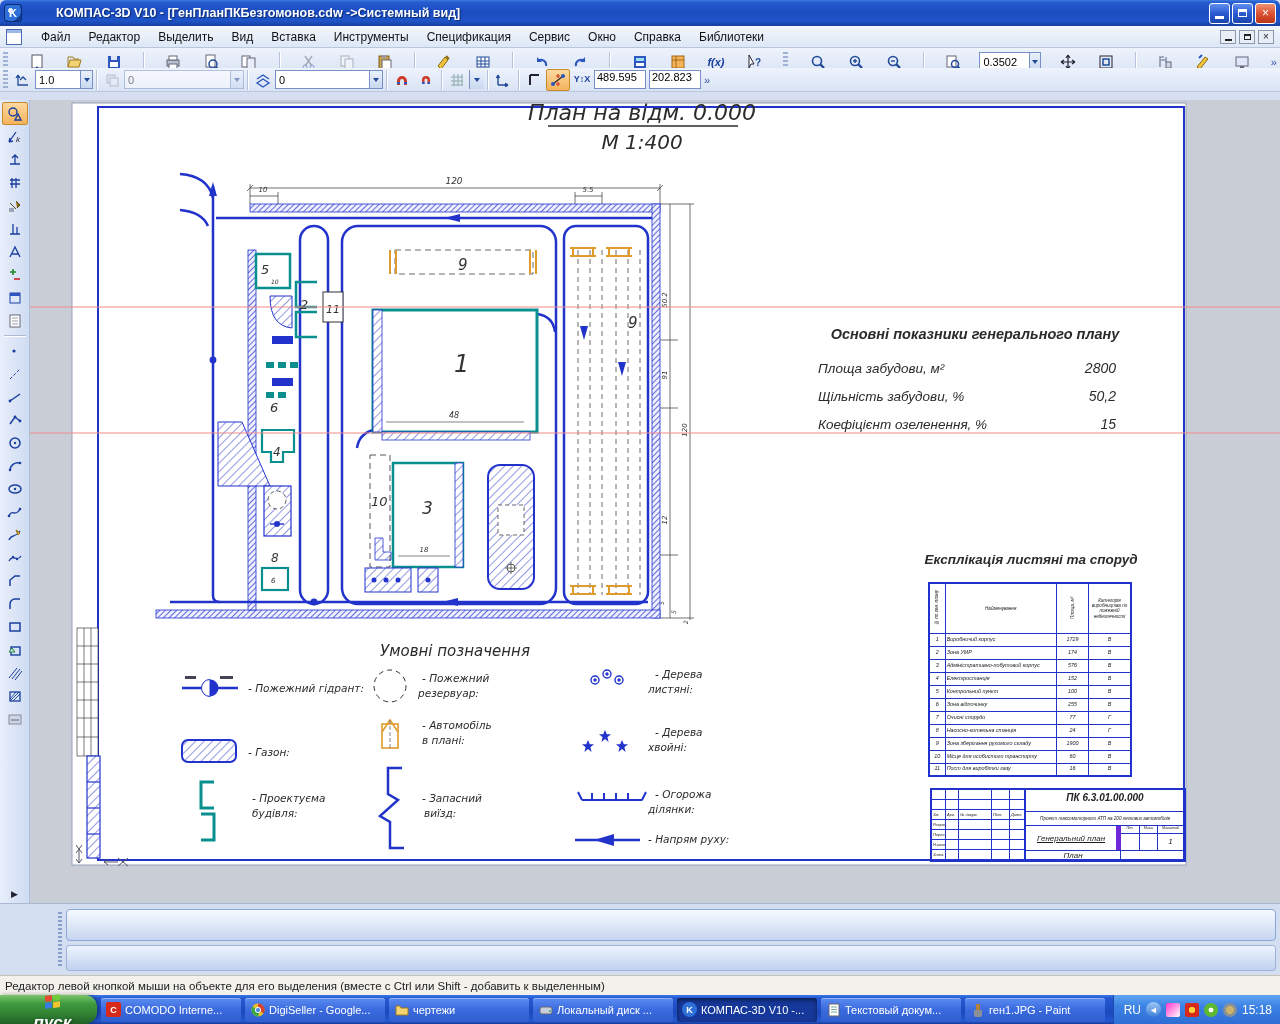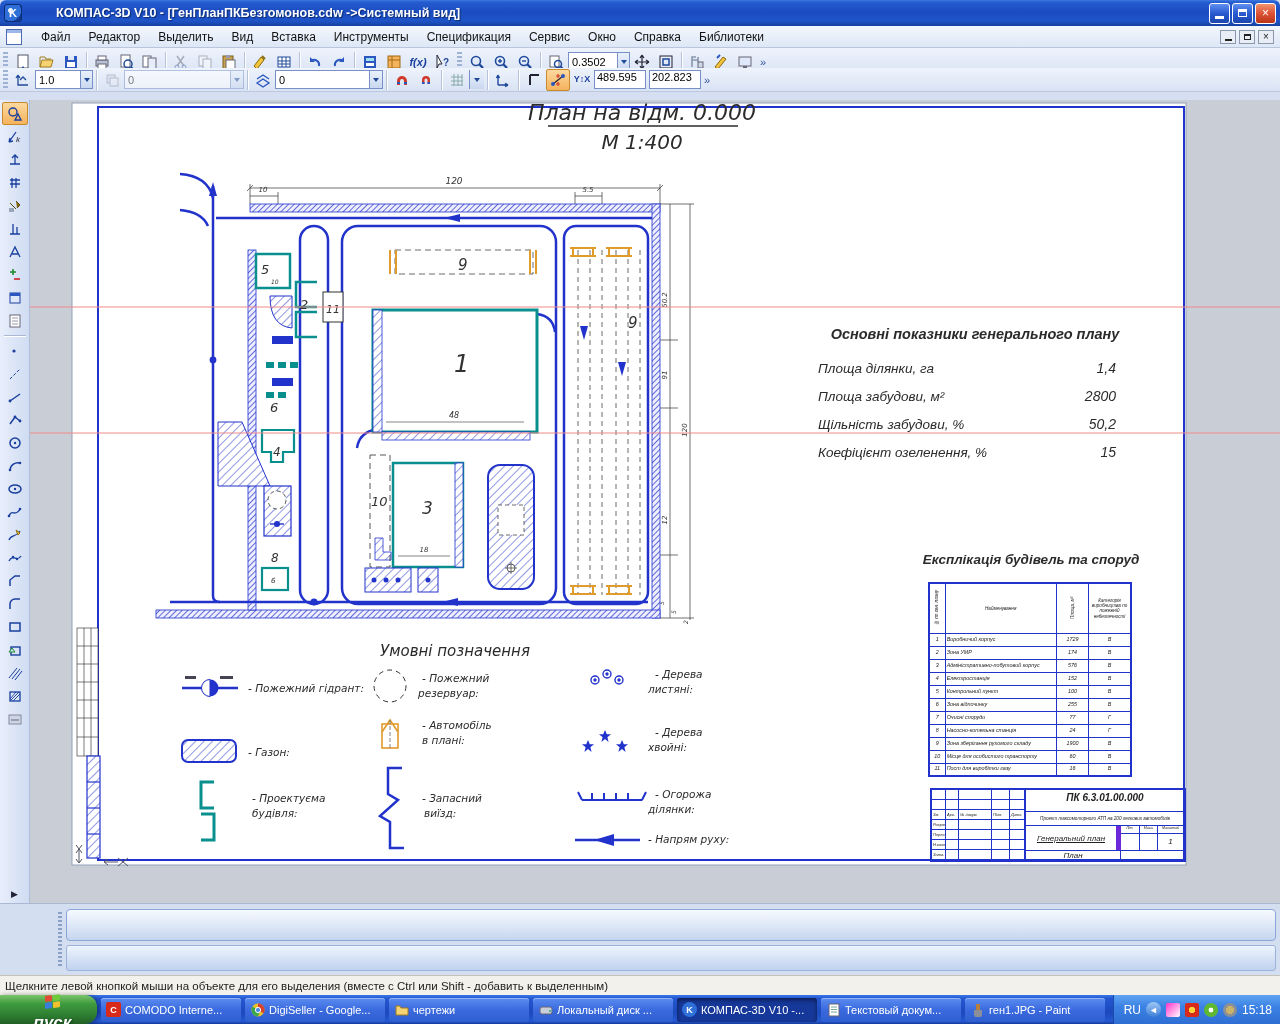--- a/index.html
+++ b/index.html
@@ -27,21 +27,21 @@
   .doc-icon{width:16px;height:16px;margin:0 10px 0 6px;border:1px solid #4a6ab2;background:#fff;
     box-shadow:inset 0 3px 0 #9db8e8;}
   .menu-item{padding:3px 9px;cursor:default;}
   .mdibtns{margin-left:auto;display:flex;gap:3px;margin-right:6px;color:#222;}
   .mdib{width:16px;height:14px;border:1px solid #8a97ad;background:#e8edf6;display:flex;align-items:center;justify-content:center;font-size:10px;line-height:1;}
   .mdib .minglyph{width:7px;height:2px;background:#222;margin-top:7px;}
   .mdib .restoreglyph{width:7px;height:6px;border:1px solid #222;border-top-width:2px;}
   
   .toolbar{position:absolute;left:0;width:1280px;display:flex;align-items:center;
     background:linear-gradient(180deg,#eef3fc,#d9e3f4);border-bottom:1px solid #bcc8de;}
-  .toolbar1{top:48px;height:28px;}
+  .toolbar1{top:48px;height:28px;justify-content:space-between;}
   .toolbar2{top:68px;height:24px;}
   .grip{width:5px;height:20px;margin:0 3px;background:repeating-linear-gradient(180deg,#9fb2d4 0 2px,transparent 2px 4px);}
   .tb{width:24px;height:22px;border:1px solid transparent;border-radius:2px;display:flex;align-items:center;justify-content:center;}
   .tb.active{background:linear-gradient(180deg,#fcd9a0,#f5b35c);border:1px solid #c98a2c;}
   .tb.disabled{opacity:.45;}
   .sep{width:1px;height:20px;background:#b6c2d9;margin:0 3px;box-shadow:1px 0 0 #fff;}
   .combo{height:19px;background:#fff;border:1px solid #7791c8;display:flex;align-items:center;font-size:11px;}
   .combo input{border:none;outline:none;width:100%;font-size:11px;padding:0 3px;font-family:"Liberation Sans",sans-serif;}
   .dd{width:15px;height:100%;background:linear-gradient(180deg,#eaf1fc,#c9d8f0);border-left:1px solid #7791c8;
     display:flex;align-items:center;justify-content:center;}
@@ -879,38 +879,34 @@
 
   <g stroke="#f08a8a" stroke-width="1">
     <line x1="0" y1="207" x2="1250" y2="207"></line>
     <line x1="0" y1="333" x2="1250" y2="333"></line>
   </g>
 </svg>
 
   <div class="overlay indicators">
     <div class="ind-title">Основні показники генерального плану</div>
     <div class="ind-row">
-      <span>Площа ділянки, га</span>
-      <span class="ind-val">1,4</span>
-    </div>
-    <div class="ind-row">
       <span>Площа забудови, м²</span>
       <span class="ind-val">2800</span>
     </div>
     <div class="ind-row">
       <span>Щільність забудови, %</span>
       <span class="ind-val">50,2</span>
     </div>
     <div class="ind-row">
       <span>Коефіцієнт озеленення, %</span>
       <span class="ind-val">15</span>
     </div>
   </div>
 
-  <div class="overlay expl-title">Експлікація будівель та споруд</div>
+  <div class="overlay expl-title">Експлікація листяні та споруд</div>
   <div class="overlay expl">
     <table class="expl-t">
       <colgroup>
           <col style="width:16px">
           <col style="width:110px">
           <col style="width:32px">
           <col style="width:42px">
         </colgroup>
       <tbody>
           <tr>
@@ -1049,21 +1045,21 @@
   </div>
 </div>
 
 <div class="prop-area">
   <div class="prop-handle"></div>
   <div class="prop-bar1"></div>
   <div class="prop-bar2"></div>
 </div>
 
 <div class="statusbar">
-  <span>Щелкните левой кнопкой мыши на объекте для его выделения (вместе с Ctrl или Shift - добавить к выделенным)</span>
+  <span>Редактор левой кнопкой мыши на объекте для его выделения (вместе с Ctrl или Shift - добавить к выделенным)</span>
 </div>
 
 <div class="taskbar">
   <div class="startbtn">
     <span class="winflag">
       <i style="background:#e24a32"></i>
         <i style="background:#6fca3a"></i>
         <i style="background:#3a7de0"></i>
         <i style="background:#f2c12e"></i>
     </span>

